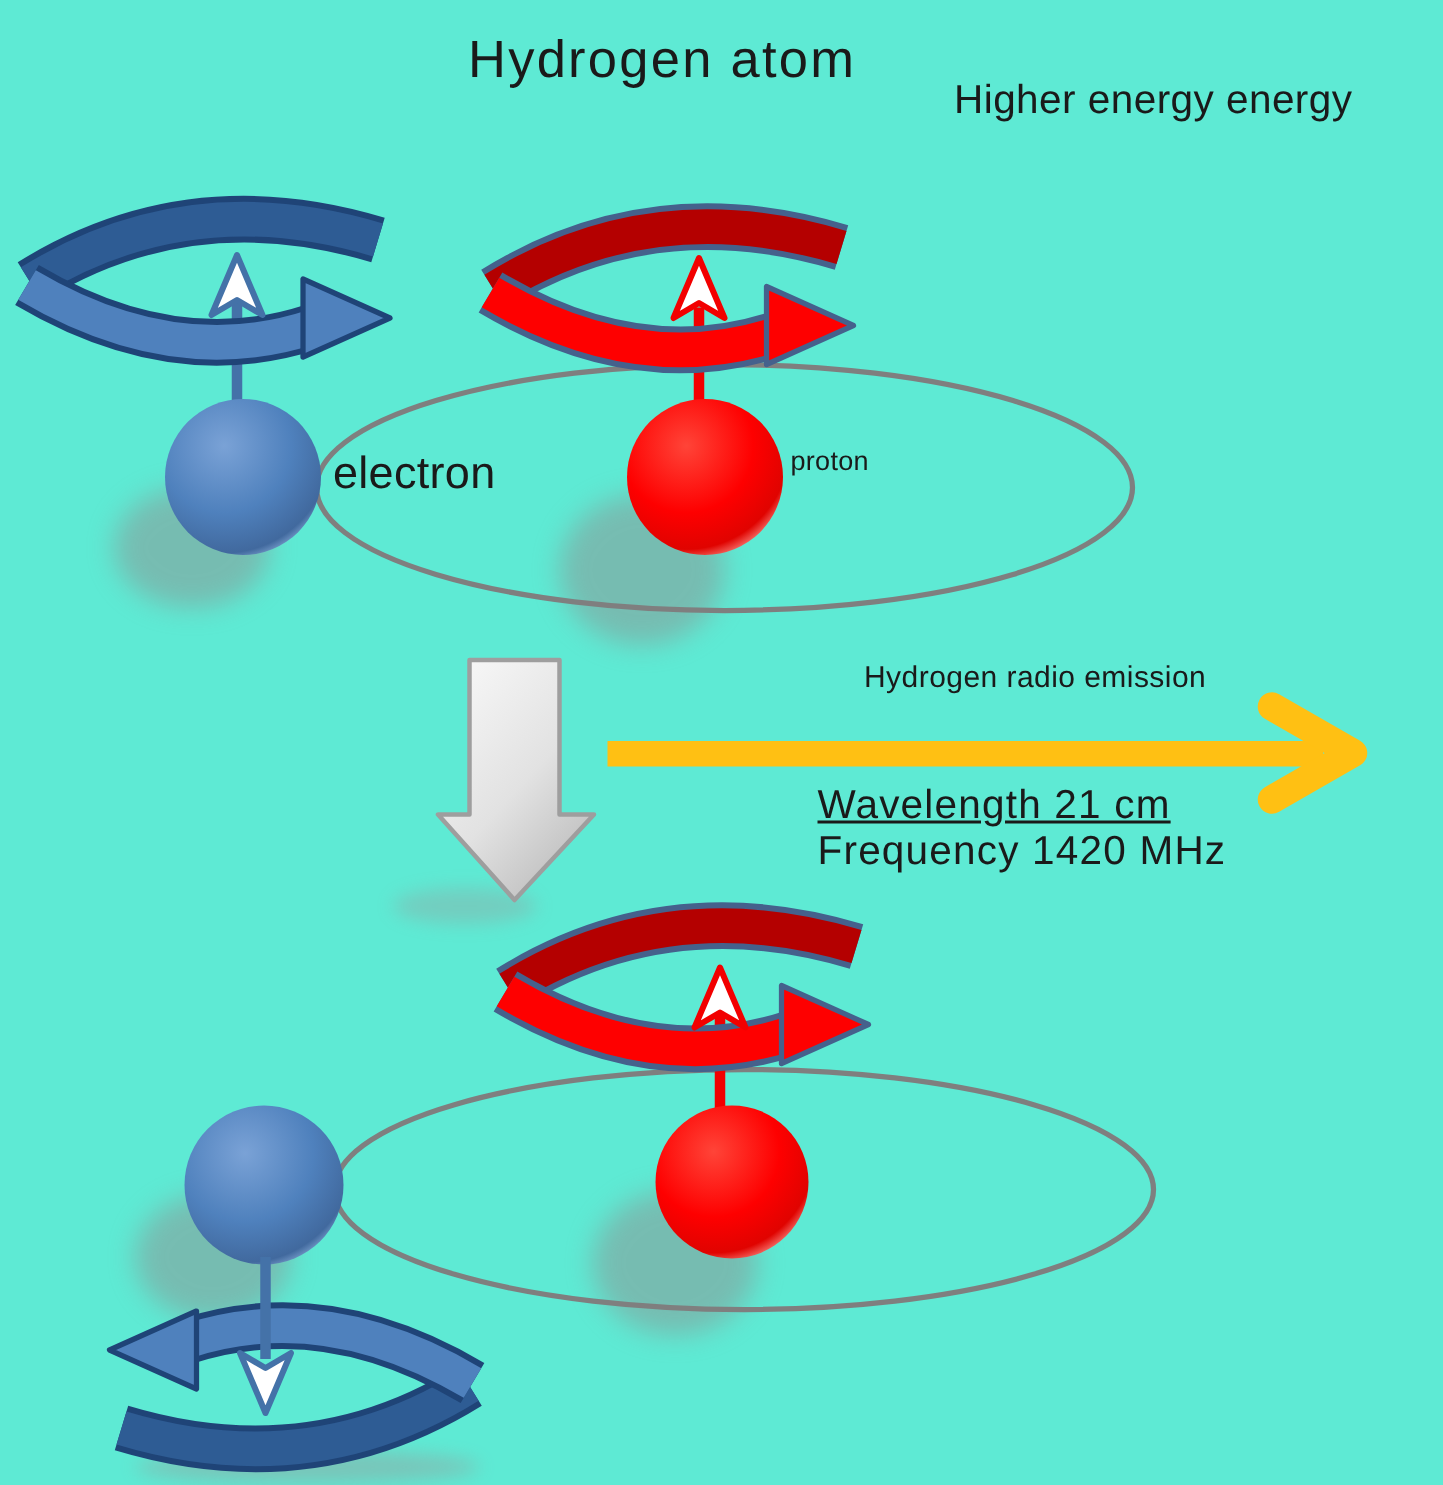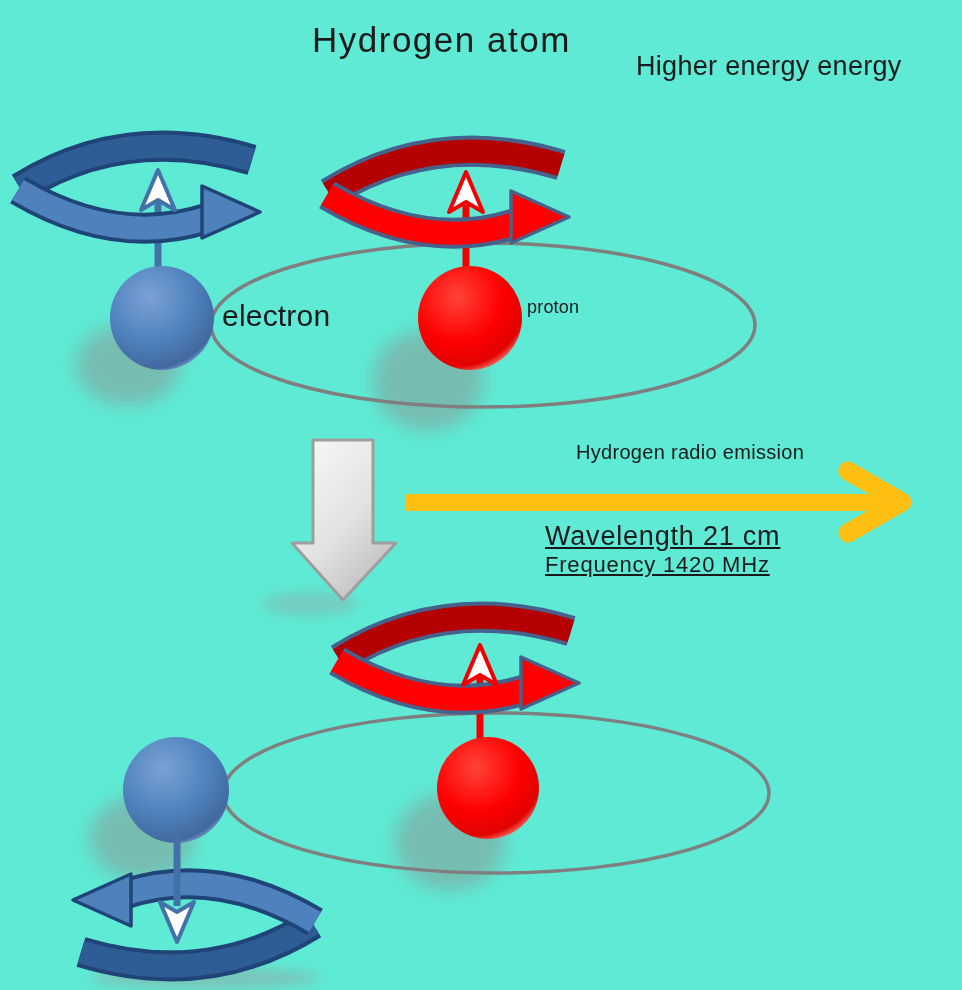--- a/index.html
+++ b/index.html
@@ -12,21 +12,21 @@
     color:#1a1a1a;
   }
   .canvas svg.art{position:absolute;left:0;top:0;}
   .txt{position:absolute;white-space:nowrap;color:#1a1a1a;line-height:1.15;}
   .t-title{left:312px;top:20px;font-size:35px;letter-spacing:1.5px;}
   .t-higher{left:636px;top:51px;font-size:27px;letter-spacing:0.3px;}
   .t-electron{left:222px;top:299px;font-size:30px;letter-spacing:0.2px;}
   .t-proton{left:527px;top:297px;font-size:18px;letter-spacing:0.2px;}
   .t-emission{left:541px;top:441px;font-size:20px;letter-spacing:0.3px;margin-left:35px;}
   .t-wavelength{left:545px;top:521px;font-size:27px;letter-spacing:0.8px;text-decoration:underline;}
-  .t-frequency{left:545px;top:552px;font-size:22px;letter-spacing:0.8px;text-decoration:underline;}
+  .t-frequency{left:545px;top:552px;font-size:27px;letter-spacing:0.8px;}
   .t-lower{left:646px;top:920px;font-size:27px;letter-spacing:0.5px;}
 
   
   .loop .band-outline{fill:none;stroke-width:31;}
   .loop .band{fill:none;stroke-width:23;}
   .loop .head{stroke-width:3.5;stroke-linejoin:round;}
   .loop.blue .band-outline{stroke:#1F4477;}
   .loop.blue .band.back{stroke:#2E5C94;}
   .loop.blue .band.front{stroke:#4F81BD;}
   .loop.blue .head{fill:#4F81BD;stroke:#1F4477;}

